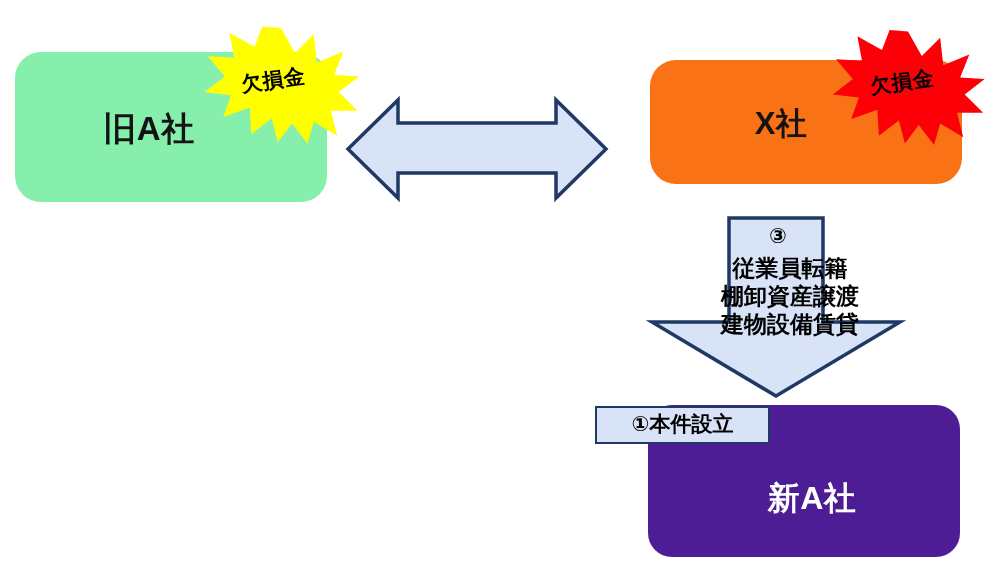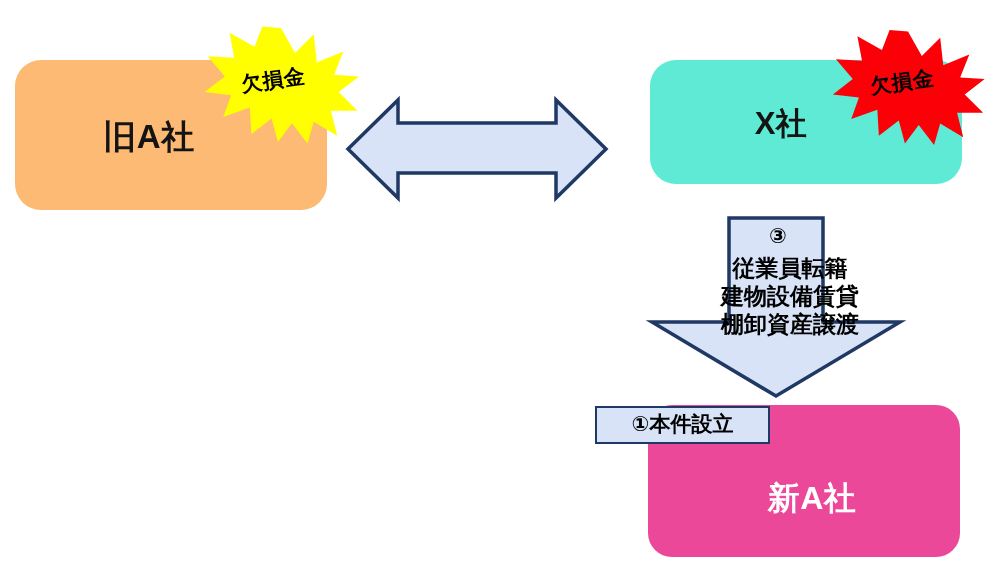--- a/index.html
+++ b/index.html
@@ -27,55 +27,55 @@
   }
   .node-label {
     font-weight: bold;
     letter-spacing: 0.5px;
     white-space: nowrap;
   }
 
   
   #box-old-a {
     left: 15px;
-    top: 60px;
+    top: 52px;
     width: 312px;
     height: 150px;
-    background: #fdba74;
+    background: #86efac;
     z-index: 2;
   }
   #box-old-a .node-label {
     font-size: 33px;
     color: #141414;
     transform: translate(-22px, 2px);
   }
 
   
   #box-x {
     left: 650px;
     top: 60px;
     width: 312px;
     height: 124px;
-    background: #5eead4;
+    background: #f97316;
     z-index: 2;
     align-items: center;
   }
   #box-x .node-label {
     font-size: 31px;
     color: #141414;
     transform: translate(-25px, 2px);
   }
 
   
   #box-new-a {
     left: 648px;
     top: 405px;
     width: 312px;
     height: 152px;
-    background: #ec4899;
+    background: #4c1d95;
     border-radius: 24px;
     z-index: 2;
   }
   #box-new-a .node-label {
     font-size: 32px;
     color: #ffffff;
     transform: translate(8px, 18px);
   }
 
   
@@ -184,22 +184,22 @@
     </svg>
   </div>
 
   <div class="arrow" id="arrow-transfer">
     <svg width="252" height="180" viewBox="0 0 252 180">
       <polygon points="79,0 173,0 173,104 250,104 126,178 2,104 79,104" fill="#d8e3f7" stroke="#1f3864" stroke-width="3.5" stroke-linejoin="miter"></polygon>
     </svg>
     <div class="arrow-text arrow-num">③</div>
     <div class="arrow-text arrow-lines">
       <div>従業員転籍</div>
+      <div>棚卸資産譲渡</div>
       <div>建物設備賃貸</div>
-      <div>棚卸資産譲渡</div>
     </div>
   </div>
 
   <div class="burst" id="burst-yellow">
     <svg width="156" height="118" viewBox="0 0 200 150">
       <polygon fill="#ffff00" points="100,2 118,34 142,10 146,46 180,32 168,62 200,64 174,84 198,108 164,108 172,140 142,122 134,150 114,124 96,148 88,118 62,138 60,104 26,116 36,88 2,84 28,64 6,38 40,40 34,8 66,26 76,0"></polygon>
     </svg>
     <div class="burst-text">欠損金</div>
   </div>
 

